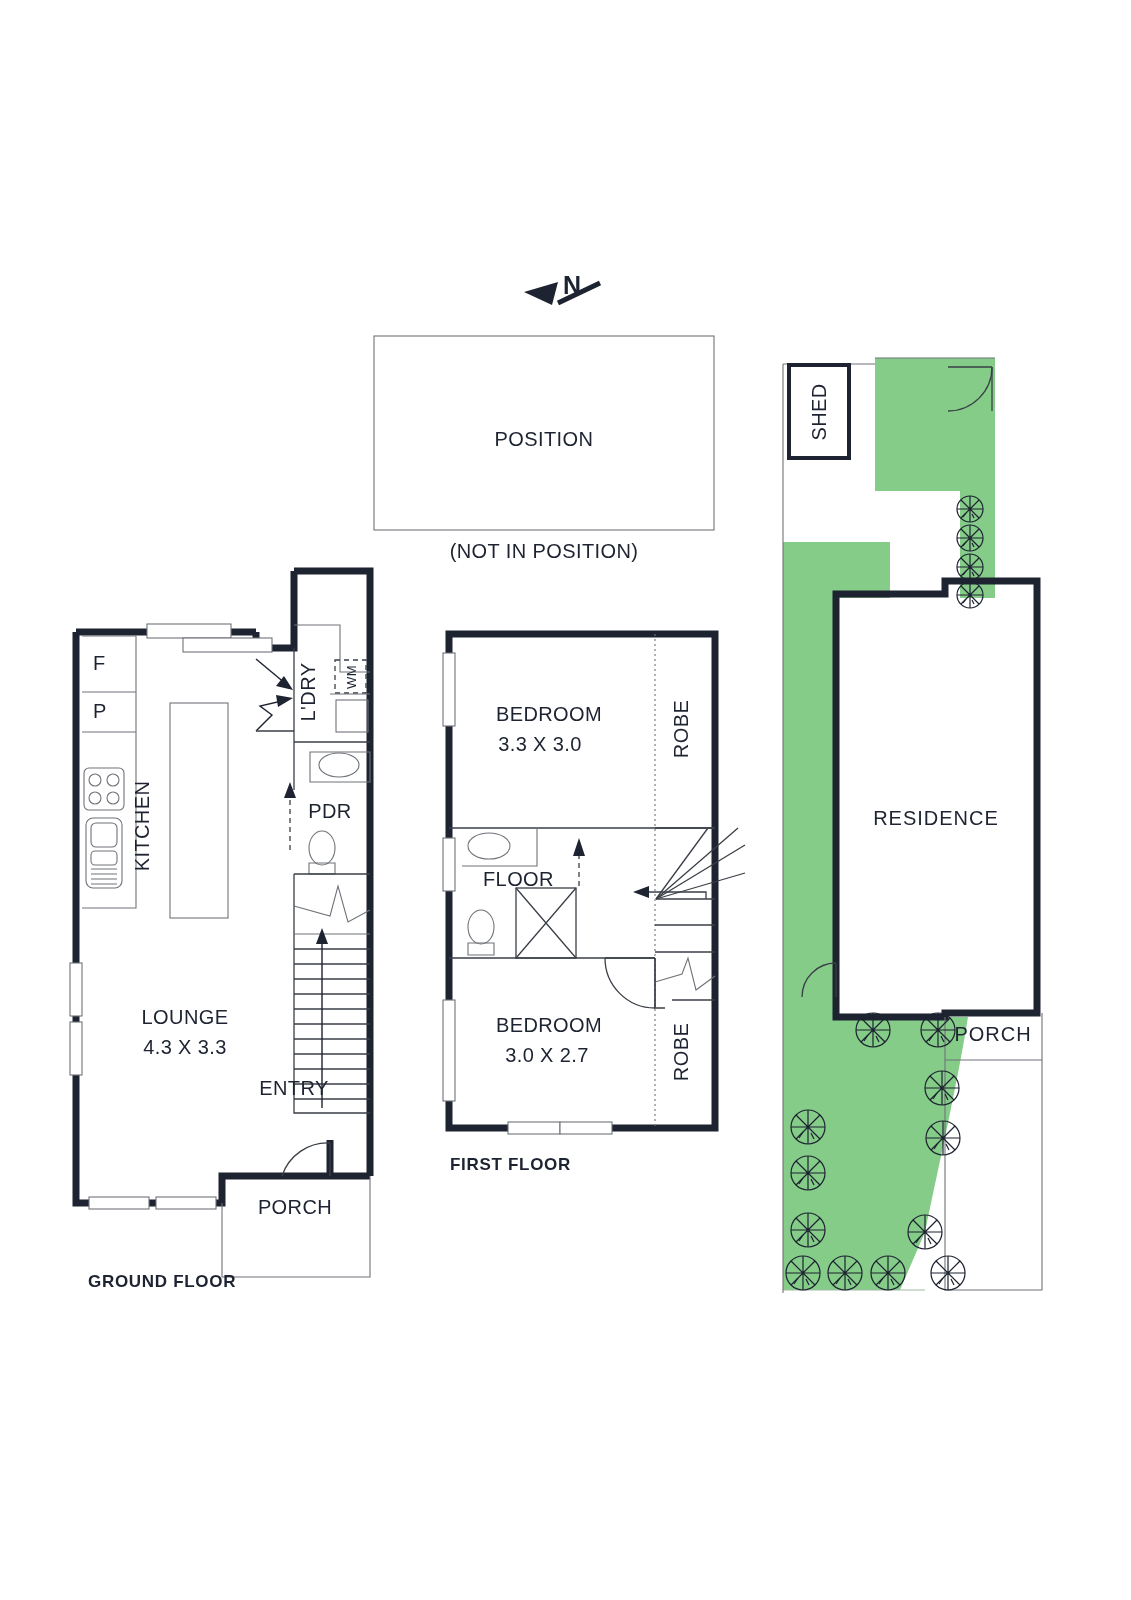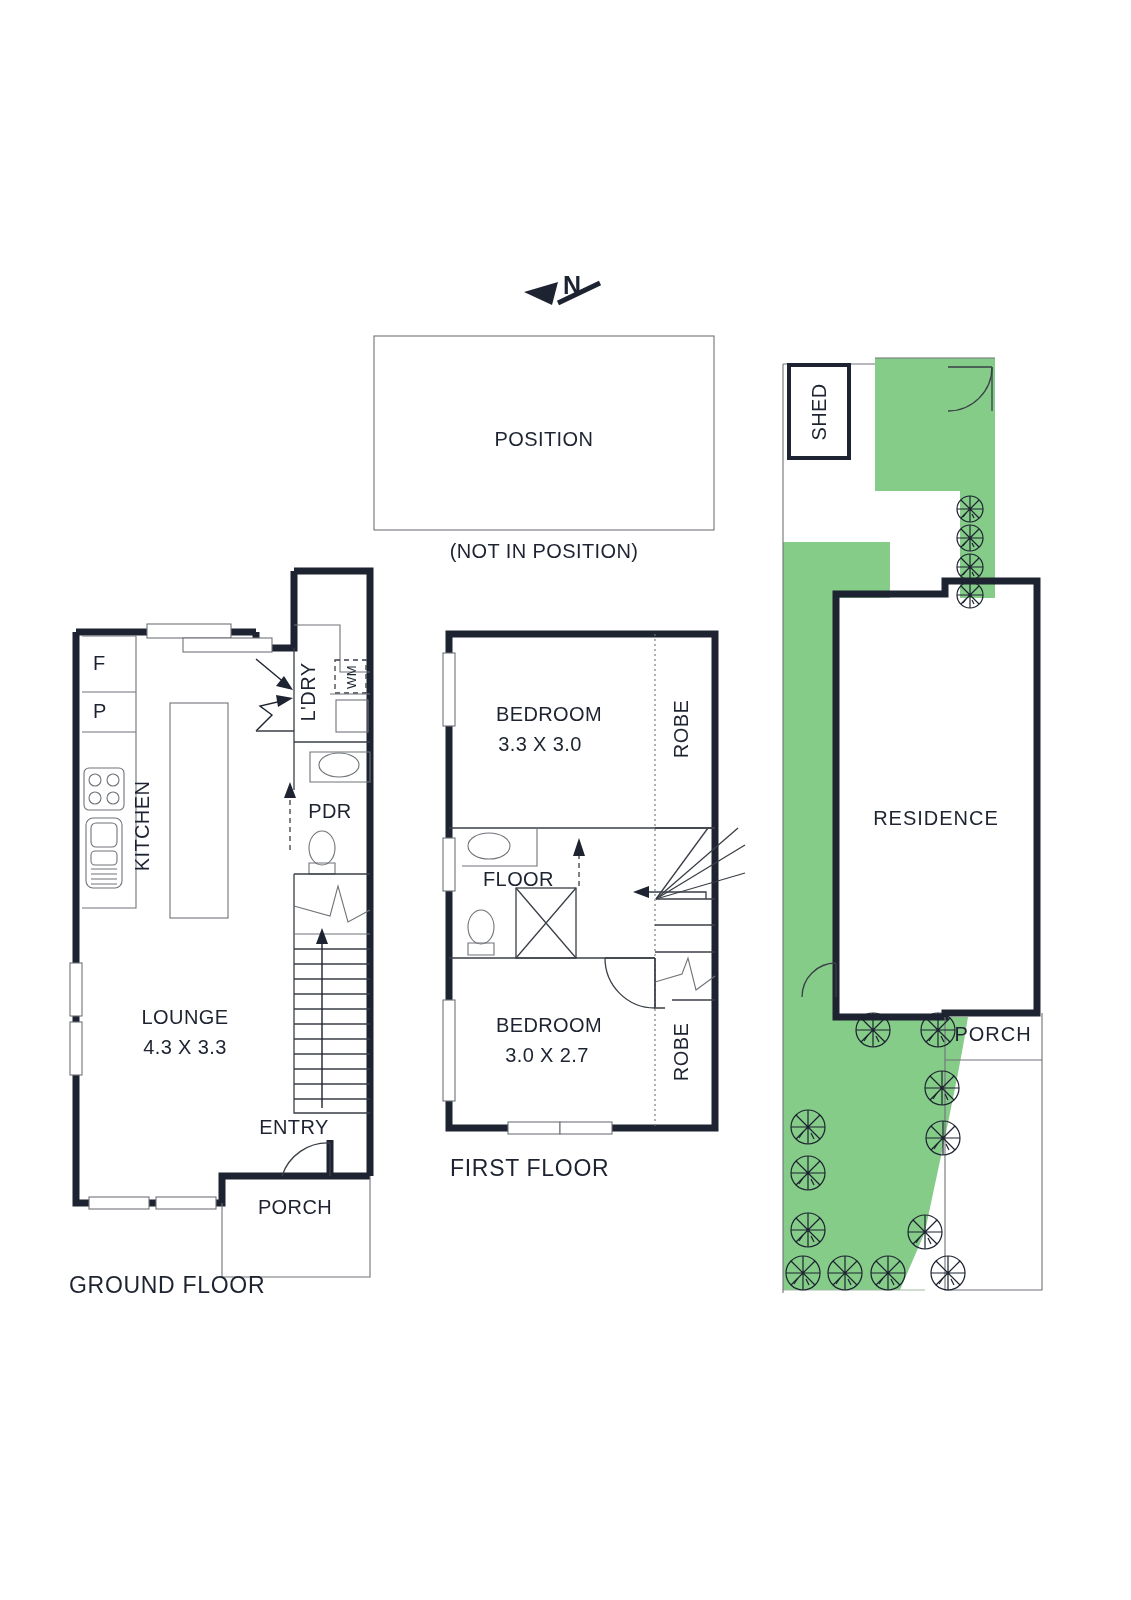--- a/index.html
+++ b/index.html
@@ -1,20 +1,20 @@
 <!DOCTYPE html>
 <html><head>
 <meta charset="utf-8">
 <style>
   html,body{margin:0;padding:0;background:#ffffff;}
   body{width:1131px;height:1600px;position:relative;font-family:"Liberation Sans",sans-serif;color:#1d2330;}
   #stage{position:absolute;left:0;top:0;width:1131px;height:1600px;overflow:hidden;background:#fff;}
   .lbl{position:absolute;white-space:nowrap;letter-spacing:.4px;}
   .lbl.c{transform:translateX(-50%);}
-  .plan-title{font-size:23px;font-weight:normal;letter-spacing:.7px;}
+  .plan-title{font-size:17px;font-weight:bold;letter-spacing:.7px;}
   .room{font-size:20px;}
   .vert{transform-origin:50% 50%;}
   svg{position:absolute;left:0;top:0;overflow:visible;}
   .wall-thick{fill:none;stroke:#1d2330;stroke-width:7;}
   .wall-med{fill:none;stroke:#1d2330;stroke-width:4;}
   .thin{fill:none;stroke:#6f7378;stroke-width:1.1;}
   .thin2{fill:none;stroke:#3a3f47;stroke-width:1.3;}
   .dash{fill:none;stroke:#3a3f47;stroke-width:1.3;stroke-dasharray:5 4;}
   .win{fill:#ffffff;stroke:#6f7378;stroke-width:1.1;}
   .grass{fill:#85cc89;stroke:none;}
@@ -143,23 +143,23 @@
   </svg>
 
   <div class="lbl room" style="left:93px;top:652px;">F</div>
   <div class="lbl room" style="left:93px;top:700px;">P</div>
   <div class="lbl room vert" style="left:142px;top:826px;transform:translate(-50%,-50%) rotate(-90deg);">KITCHEN</div>
   <div class="lbl room vert" style="left:308px;top:692px;transform:translate(-50%,-50%) rotate(-90deg);">L'DRY</div>
   <div class="lbl vert" style="left:351px;top:677px;font-size:13px;transform:translate(-50%,-50%) rotate(-90deg);">WM</div>
   <div class="lbl c room" style="left:330px;top:800px;">PDR</div>
   <div class="lbl c room" style="left:185px;top:1006px;">LOUNGE</div>
   <div class="lbl c room" style="left:185px;top:1036px;">4.3 X 3.3</div>
-  <div class="lbl c room" style="left:294px;top:1116px;">ENTRY</div>
+  <div class="lbl c room" style="left:294px;top:1077px;">ENTRY</div>
   <div class="lbl c room" style="left:295px;top:1196px;">PORCH</div>
-  <div class="lbl plan-title" style="left:69px;top:1272px;">GROUND FLOOR</div>
+  <div class="lbl plan-title" style="left:88px;top:1272px;">GROUND FLOOR</div>
 
   <svg width="1131" height="1600">
 
     <rect x="449" y="634" width="266" height="494" class="wall-thick"></rect>
 
     <path class="thin" d="M 655 634 L 655 1128" stroke-dasharray="2 3"></path>
 
     <path class="thin2" d="M 449 828 L 715 828"></path>
 
     <path class="thin2" d="M 449 958 L 655 958"></path>

